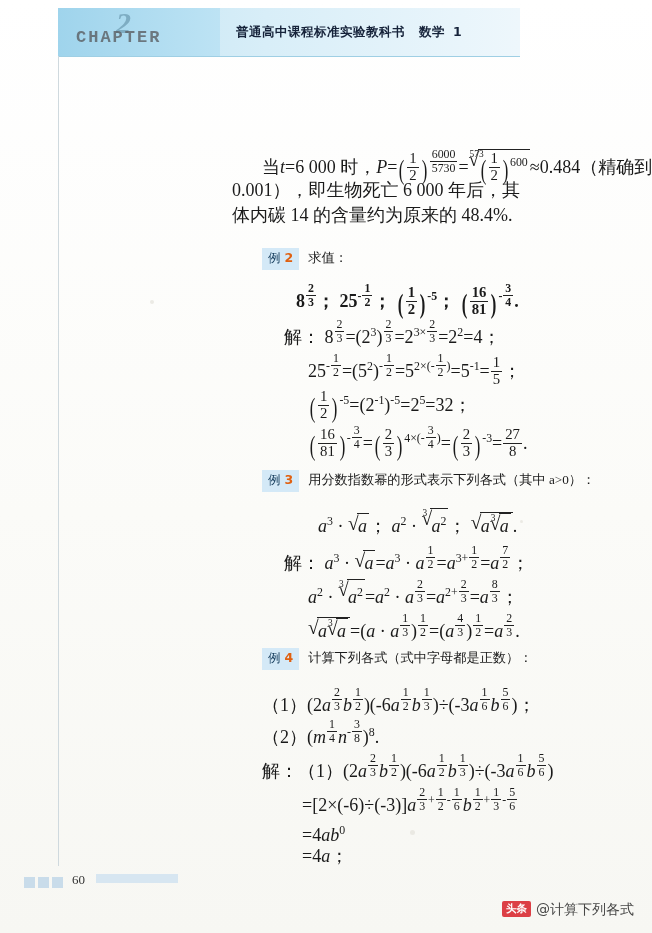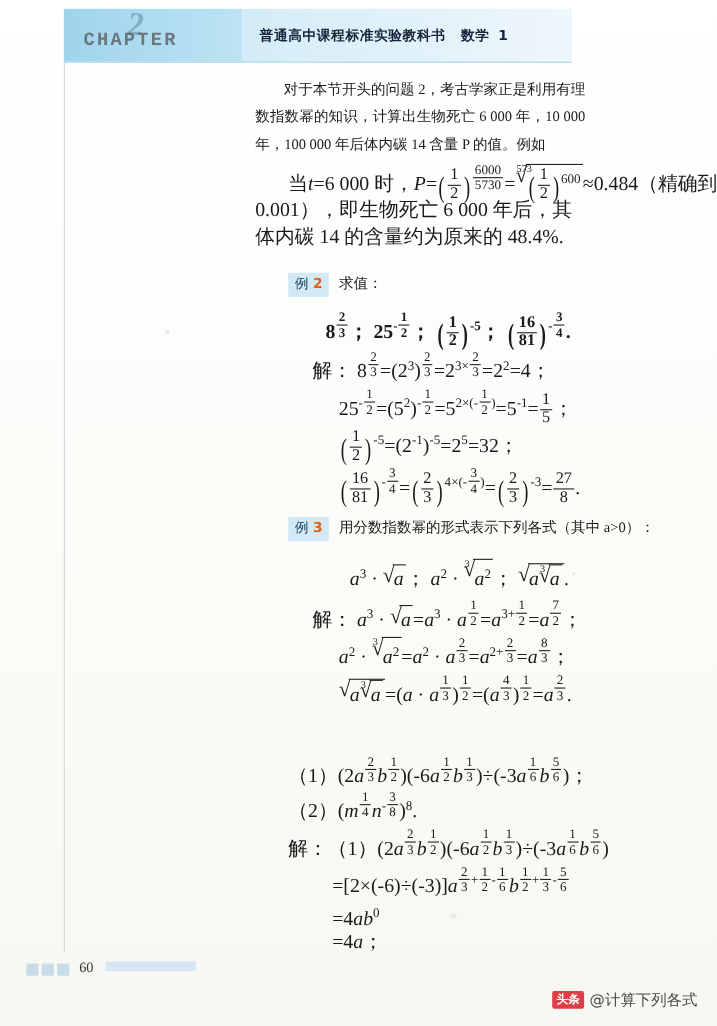--- a/index.html
+++ b/index.html
@@ -224,23 +224,20 @@
       <span class="chapter-num">2</span>
       <span class="chapter-word">CHAPTER</span>
     </div>
     <div class="header-title">
       <span>普通高中课程标准实验教科书</span><span class="gap"></span><span>数学</span><span class="gap" style="width:8px"></span><span>1</span>
     </div>
   </div>
 
   <div class="left-rule"></div>
 
-  <div class="content">
-    <p class="para indent">对于本节开头的问题 2，考古学家正是利用有理数指数幂的知识，计算出生物死亡 6 000 年，10 000 年，100 000 年后体内碳 14 含量 P 的值。例如</p>
-  </div>
 
   <div class="block" style="left:262px; top:148px;">
     <span class="eqline">
       当<span class="math">t</span>=6 000 时，<span class="math">P</span>=<span class="paren-big">(</span><span class="frac"><span class="num">1</span><span class="den">2</span></span><span class="paren-big">)</span><span class="sup"><span class="frac" style="font-size:1em"><span class="num">6000</span><span class="den">5730</span></span></span>=<span class="sqrt"><span class="idx">573</span><span class="rad"><span class="paren-big">(</span><span class="frac"><span class="num">1</span><span class="den">2</span></span><span class="paren-big">)</span><span class="sup">600</span></span></span>≈0.484（精确到
     </span>
   </div>
   <div class="block" style="left:232px; top:178px; width:300px; line-height:25px;">
     <span>0.001），即生物死亡 6 000 年后，其体内碳 14 的含量约为原来的 48.4%.</span>
   </div>
 
@@ -303,20 +300,24 @@
     <span class="eqline">
       <span class="math">a</span><span class="sup">2</span> · <span class="sqrt"><span class="idx">3</span><span class="rad"><span class="math">a</span><span class="sup">2</span></span></span>=<span class="math">a</span><span class="sup">2</span> · <span class="math">a</span><span class="sup"><span class="frac" style="font-size:1em"><span class="num">2</span><span class="den">3</span></span></span>=<span class="math">a</span><span class="sup">2+<span class="frac" style="font-size:1em"><span class="num">2</span><span class="den">3</span></span></span>=<span class="math">a</span><span class="sup"><span class="frac" style="font-size:1em"><span class="num">8</span><span class="den">3</span></span></span>；
     </span>
   </div>
   <div class="block" style="left:308px; top:612px;">
     <span class="eqline">
       <span class="sqrt"><span class="rad"><span class="math">a</span><span class="sqrt"><span class="idx">3</span><span class="rad"><span class="math">a</span></span></span></span></span>=(<span class="math">a</span> · <span class="math">a</span><span class="sup"><span class="frac" style="font-size:1em"><span class="num">1</span><span class="den">3</span></span></span>)<span class="sup"><span class="frac" style="font-size:1em"><span class="num">1</span><span class="den">2</span></span></span>=(<span class="math">a</span><span class="sup"><span class="frac" style="font-size:1em"><span class="num">4</span><span class="den">3</span></span></span>)<span class="sup"><span class="frac" style="font-size:1em"><span class="num">1</span><span class="den">2</span></span></span>=<span class="math">a</span><span class="sup"><span class="frac" style="font-size:1em"><span class="num">2</span><span class="den">3</span></span></span>.
     </span>
   </div>
 
+  <div class="ex-head" style="left:262px; top:648px;">
+    <span class="ex-tag"><span>例</span><span class="n">4</span></span>
+    <span class="ex-text">计算下列各式（式中字母都是正数）：</span>
+  </div>
 
   <div class="block" style="left:262px; top:686px;">
     <span class="eqline">
       （1）(2<span class="math">a</span><span class="sup"><span class="frac" style="font-size:1em"><span class="num">2</span><span class="den">3</span></span></span><span class="math">b</span><span class="sup"><span class="frac" style="font-size:1em"><span class="num">1</span><span class="den">2</span></span></span>)(-6<span class="math">a</span><span class="sup"><span class="frac" style="font-size:1em"><span class="num">1</span><span class="den">2</span></span></span><span class="math">b</span><span class="sup"><span class="frac" style="font-size:1em"><span class="num">1</span><span class="den">3</span></span></span>)÷(-3<span class="math">a</span><span class="sup"><span class="frac" style="font-size:1em"><span class="num">1</span><span class="den">6</span></span></span><span class="math">b</span><span class="sup"><span class="frac" style="font-size:1em"><span class="num">5</span><span class="den">6</span></span></span>)；
     </span>
   </div>
   <div class="block" style="left:262px; top:718px;">
     <span class="eqline">
       （2）(<span class="math">m</span><span class="sup"><span class="frac" style="font-size:1em"><span class="num">1</span><span class="den">4</span></span></span><span class="math">n</span><span class="sup">-<span class="frac" style="font-size:1em"><span class="num">3</span><span class="den">8</span></span></span>)<span class="sup">8</span>.
     </span>

